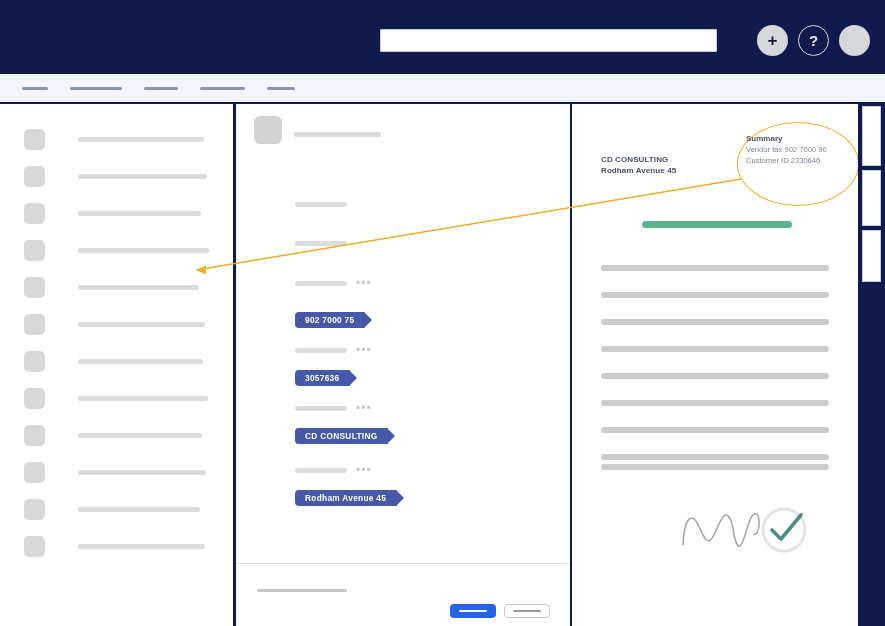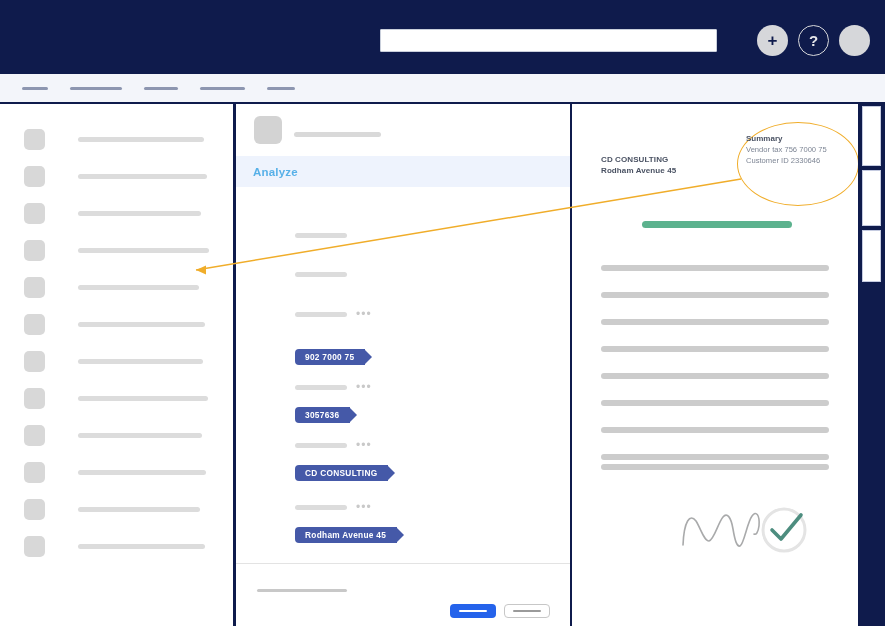--- a/index.html
+++ b/index.html
@@ -204,39 +204,36 @@
 
       <div class="mid-header">
         <div class="mid-thumb"></div>
         <div class="mid-title-line"></div>
         <div class="mid-meta-1">
           
           
         </div>
       </div>
 
-      <div class="analyze-tab">
-        <span class="analyze-label">Analyze</span>
-      </div>
 
       <div class="fields">
 
         <div class="field-row" style="margin-top:22px">
           <div class="field-line"></div>
         </div>
 
         <div class="field-row" style="margin-top:17px">
           <div class="field-line"></div>
         </div>
 
         <div class="field-row" style="margin-top:18px">
           <div class="field-line"></div>
           <div class="field-dots">•••</div>
         </div>
-        <div class="tag" style="margin-top:18px">902 7000 75</div>
+        <div class="tag" style="margin-top:12px">902 7000 75</div>
 
         <div class="field-row" style="margin-top:17px">
           <div class="field-line"></div>
           <div class="field-dots">•••</div>
         </div>
         <div class="tag" style="margin-top:0">3057636</div>
 
         <div class="field-row" style="margin-top:17px">
           <div class="field-line"></div>
           <div class="field-dots">•••</div>
@@ -265,21 +262,21 @@
     <div class="docpanel">
 
       <div class="doc-vendor">
         <div>CD CONSULTING</div>
         <div>Rodham Avenue 45</div>
       </div>
 
       <div class="ellipse"></div>
       <div class="summary-box">
         <div class="summary-title">Summary</div>
-        <div>Vendor tax 756 7000 75</div>
+        <div>Vendor tax 902 7000 90</div>
         <div>Customer ID 2330646</div>
       </div>
 
       <div class="green-bar"></div>
 
       <div class="doc-line" style="top:161px"></div>
       <div class="doc-line" style="top:188px"></div>
       <div class="doc-line" style="top:215px"></div>
       <div class="doc-line" style="top:242px"></div>
       <div class="doc-line" style="top:269px"></div>

